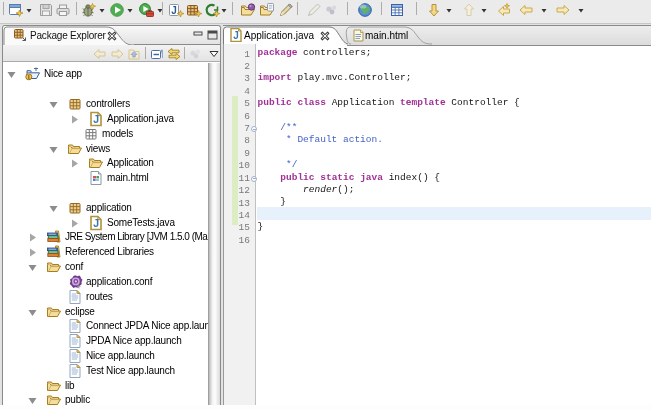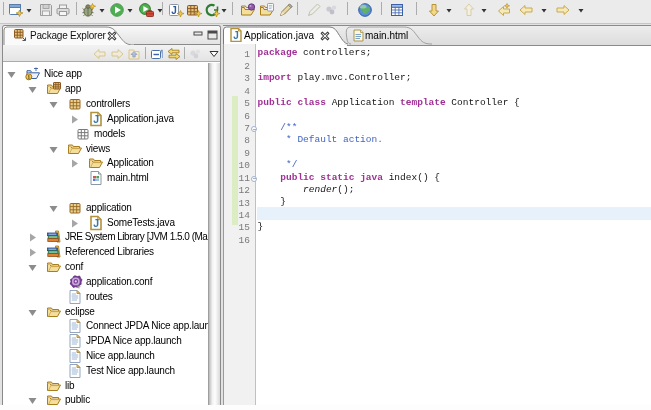--- a/index.html
+++ b/index.html
@@ -336,37 +336,20 @@
           <svg width="16" height="16" viewBox="0 0 16 16" style="" xmlns="http://www.w3.org/2000/svg">
             <path d="M2 6 L2 12.5 L11.5 12.5 L14.5 6.8 L5 6.8 L4.5 6 Z" fill="#EAF1FA" stroke="#3A5E9E" stroke-width="1"></path>
 <path d="M2 6 L2 4.7 L5.6 4.7 L6.4 6" fill="#D8E4F4" stroke="#3A5E9E" stroke-width="1"></path>
 <path d="M11 1.5 L11 5 M9 2.5 L13 2.5" stroke="#3A5E9E" stroke-width="0.9"></path>
 <circle cx="3.8" cy="10.8" r="3" fill="#EFC75E" stroke="#9A7218" stroke-width="1"></circle>
 <path d="M3.8 9 L3.8 11.6 M3 12.2 L4.6 12.2" stroke="#6E5211" stroke-width="1"></path>
           </svg>
         </span>
         <span class="lbl" style="left:41px">Nice app</span>
       </div>
-      <div class="trow" style="left:0;top:19.2px;width:205px">
-        <span class="tarr" style="left:25px">
-          <svg width="9" height="9" viewBox="0 0 9 9" style="" xmlns="http://www.w3.org/2000/svg">
-            <path d="M0.5 2 L8.5 2 L4.5 8 Z" fill="#8C8C8C"></path>
-          </svg>
-        </span>
-        <span class="ticon" style="left:43px">
-          <svg width="16" height="16" viewBox="0 0 16 16" style="" xmlns="http://www.w3.org/2000/svg">
-            <path d="M1.5 5.5 L1.5 12.5 L11.5 12.5 L14.5 7 L4.8 7 L4.2 5.5 Z" fill="#F4DE9C" stroke="#A87D1E" stroke-width="1"></path>
-<path d="M1.5 5.5 L1.5 4 L5.5 4 L6.4 5.5 L12.5 5.5 L12.5 7" fill="#EFD490" stroke="#A87D1E" stroke-width="1"></path>
-<path d="M2.5 12.5 L4.9 7.6 L14.2 7.6" fill="none" stroke="#C9A54E" stroke-width="0.8"></path>
-            <rect x="7.5" y="1.5" width="7" height="6.5" rx="0.5" fill="#E5C17C" stroke="#8B5A23" stroke-width="1"></rect>
-<path d="M7.5 3.7 H14.5 M7.5 5.9 H14.5 M9.8 1.5 V8 M12.2 1.5 V8" stroke="#8B5A23" stroke-width="0.9" fill="none"></path>
-          </svg>
-        </span>
-        <span class="lbl" style="left:62px">app</span>
-      </div>
       <div class="trow" style="left:0;top:34.0px;width:205px">
         <span class="tarr" style="left:46px">
           <svg width="9" height="9" viewBox="0 0 9 9" style="" xmlns="http://www.w3.org/2000/svg">
             <path d="M0.5 2 L8.5 2 L4.5 8 Z" fill="#8C8C8C"></path>
           </svg>
         </span>
         <span class="ticon" style="left:64px">
           <svg width="16" height="16" viewBox="0 0 16 16" style="" xmlns="http://www.w3.org/2000/svg">
             <rect x="3" y="3.5" width="10" height="9.5" rx="1" fill="#EBD095" stroke="#96691E" stroke-width="1"></rect>
 <path d="M3 6.6 H13 M3 9.8 H13 M6.3 3.5 V13 M9.7 3.5 V13" stroke="#96691E" stroke-width="0.9" fill="none"></path>
@@ -382,21 +365,21 @@
         </span>
         <span class="ticon" style="left:85px">
           <svg width="16" height="16" viewBox="0 0 16 16" style="" xmlns="http://www.w3.org/2000/svg">
             <path d="M3 1.5 L9.8 1.5 L13 4.7 L13 14.5 L3 14.5 Z" fill="#FFFFFF" stroke="#B3923D" stroke-width="1.6"></path>
 <path d="M9.8 1.5 L9.8 4.7 L13 4.7 Z" fill="#EAD9A4" stroke="#B3923D" stroke-width="1"></path>
 <text x="8" y="12.2" font-family="Liberation Sans" font-size="10.5" font-weight="bold" fill="#3878A8" text-anchor="middle">J</text>
           </svg>
         </span>
         <span class="lbl" style="left:104px">Application.java</span>
       </div>
-      <div class="trow" style="left:8px;top:63.7px;width:211px">
+      <div class="trow" style="left:16px;top:63.7px;width:211px">
         <span class="ticon" style="left:64px">
           <svg width="16" height="16" viewBox="0 0 16 16" style="" xmlns="http://www.w3.org/2000/svg">
             <rect x="3" y="3.5" width="10" height="9.5" rx="1" fill="#FFFFFF" stroke="#7A7A7A" stroke-width="1"></rect>
 <path d="M3 6.6 H13 M3 9.8 H13 M6.3 3.5 V13 M9.7 3.5 V13" stroke="#7A7A7A" stroke-width="1" fill="none"></path>
           </svg>
         </span>
         <span class="lbl" style="left:83px">models</span>
       </div>
       <div class="trow" style="left:0;top:78.5px;width:200px">
         <span class="tarr" style="left:46px">

